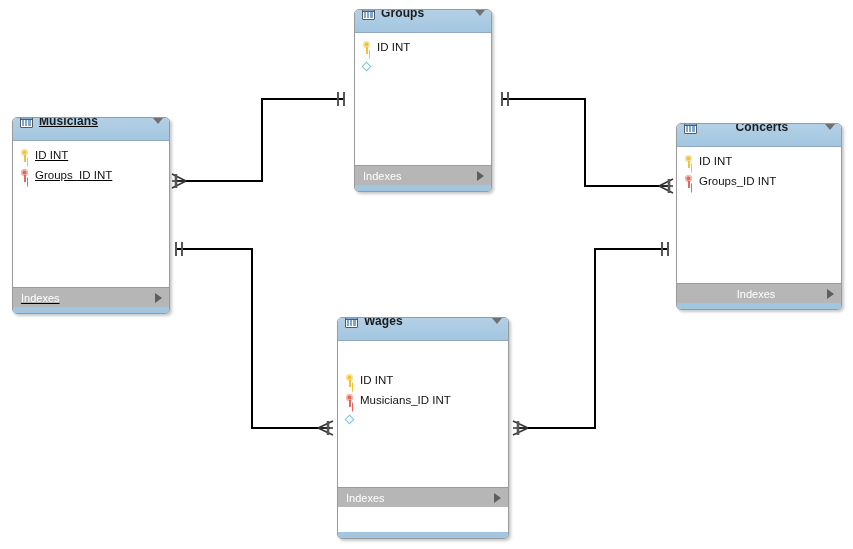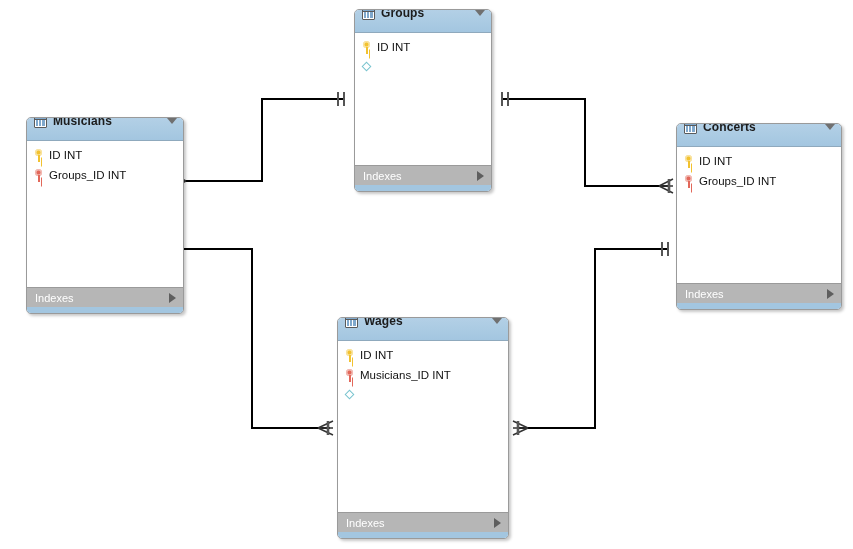--- a/index.html
+++ b/index.html
@@ -262,21 +262,21 @@
         <span class="glyph diamond"></span>
       </div>
     </div>
     <div class="tbl-footer">
       <span class="footer-label">Indexes</span>
       <span class="footer-caret"></span>
     </div>
     <div class="tbl-strip"></div>
   </div>
 
-  <div class="table-card" id="card-musicians" style="left: 26px; top: 117px; width: 158px; height: 197px;">
+  <div class="table-card" id="card-musicians" style="left: 12px; top: 117px; width: 158px; height: 197px; text-decoration: underline;">
     <div class="tbl-header">
       <span class="tbl-icon"></span>
       <span class="tbl-title">Musicians</span>
       <span class="tbl-caret"></span>
     </div>
     <div class="tbl-body">
       <div class="col-row">
         <span class="glyph key pk"></span>
         <span class="col-label">ID INT</span>
       </div>
@@ -285,21 +285,21 @@
         <span class="col-label">Groups_ID INT</span>
       </div>
     </div>
     <div class="tbl-footer">
       <span class="footer-label">Indexes</span>
       <span class="footer-caret"></span>
     </div>
     <div class="tbl-strip"></div>
   </div>
 
-  <div class="table-card" id="card-concerts" style="left: 676px; top: 123px; width: 166px; height: 187px;">
+  <div class="table-card" id="card-concerts" style="left: 676px; top: 123px; width: 166px; height: 187px; text-align: center;">
     <div class="tbl-header">
       <span class="tbl-icon"></span>
       <span class="tbl-title">Concerts</span>
       <span class="tbl-caret"></span>
     </div>
     <div class="tbl-body">
       <div class="col-row">
         <span class="glyph key pk"></span>
         <span class="col-label">ID INT</span>
       </div>
@@ -308,21 +308,21 @@
         <span class="col-label">Groups_ID INT</span>
       </div>
     </div>
     <div class="tbl-footer">
       <span class="footer-label">Indexes</span>
       <span class="footer-caret"></span>
     </div>
     <div class="tbl-strip"></div>
   </div>
 
-  <div class="table-card" id="card-wages" style="left: 337px; top: 317px; width: 172px; height: 222px;">
+  <div class="table-card" id="card-wages" style="left: 337px; top: 317px; width: 172px; height: 222px; gap: 25px;">
     <div class="tbl-header">
       <span class="tbl-icon"></span>
       <span class="tbl-title">Wages</span>
       <span class="tbl-caret"></span>
     </div>
     <div class="tbl-body">
       <div class="col-row">
         <span class="glyph key pk"></span>
         <span class="col-label">ID INT</span>
       </div>

